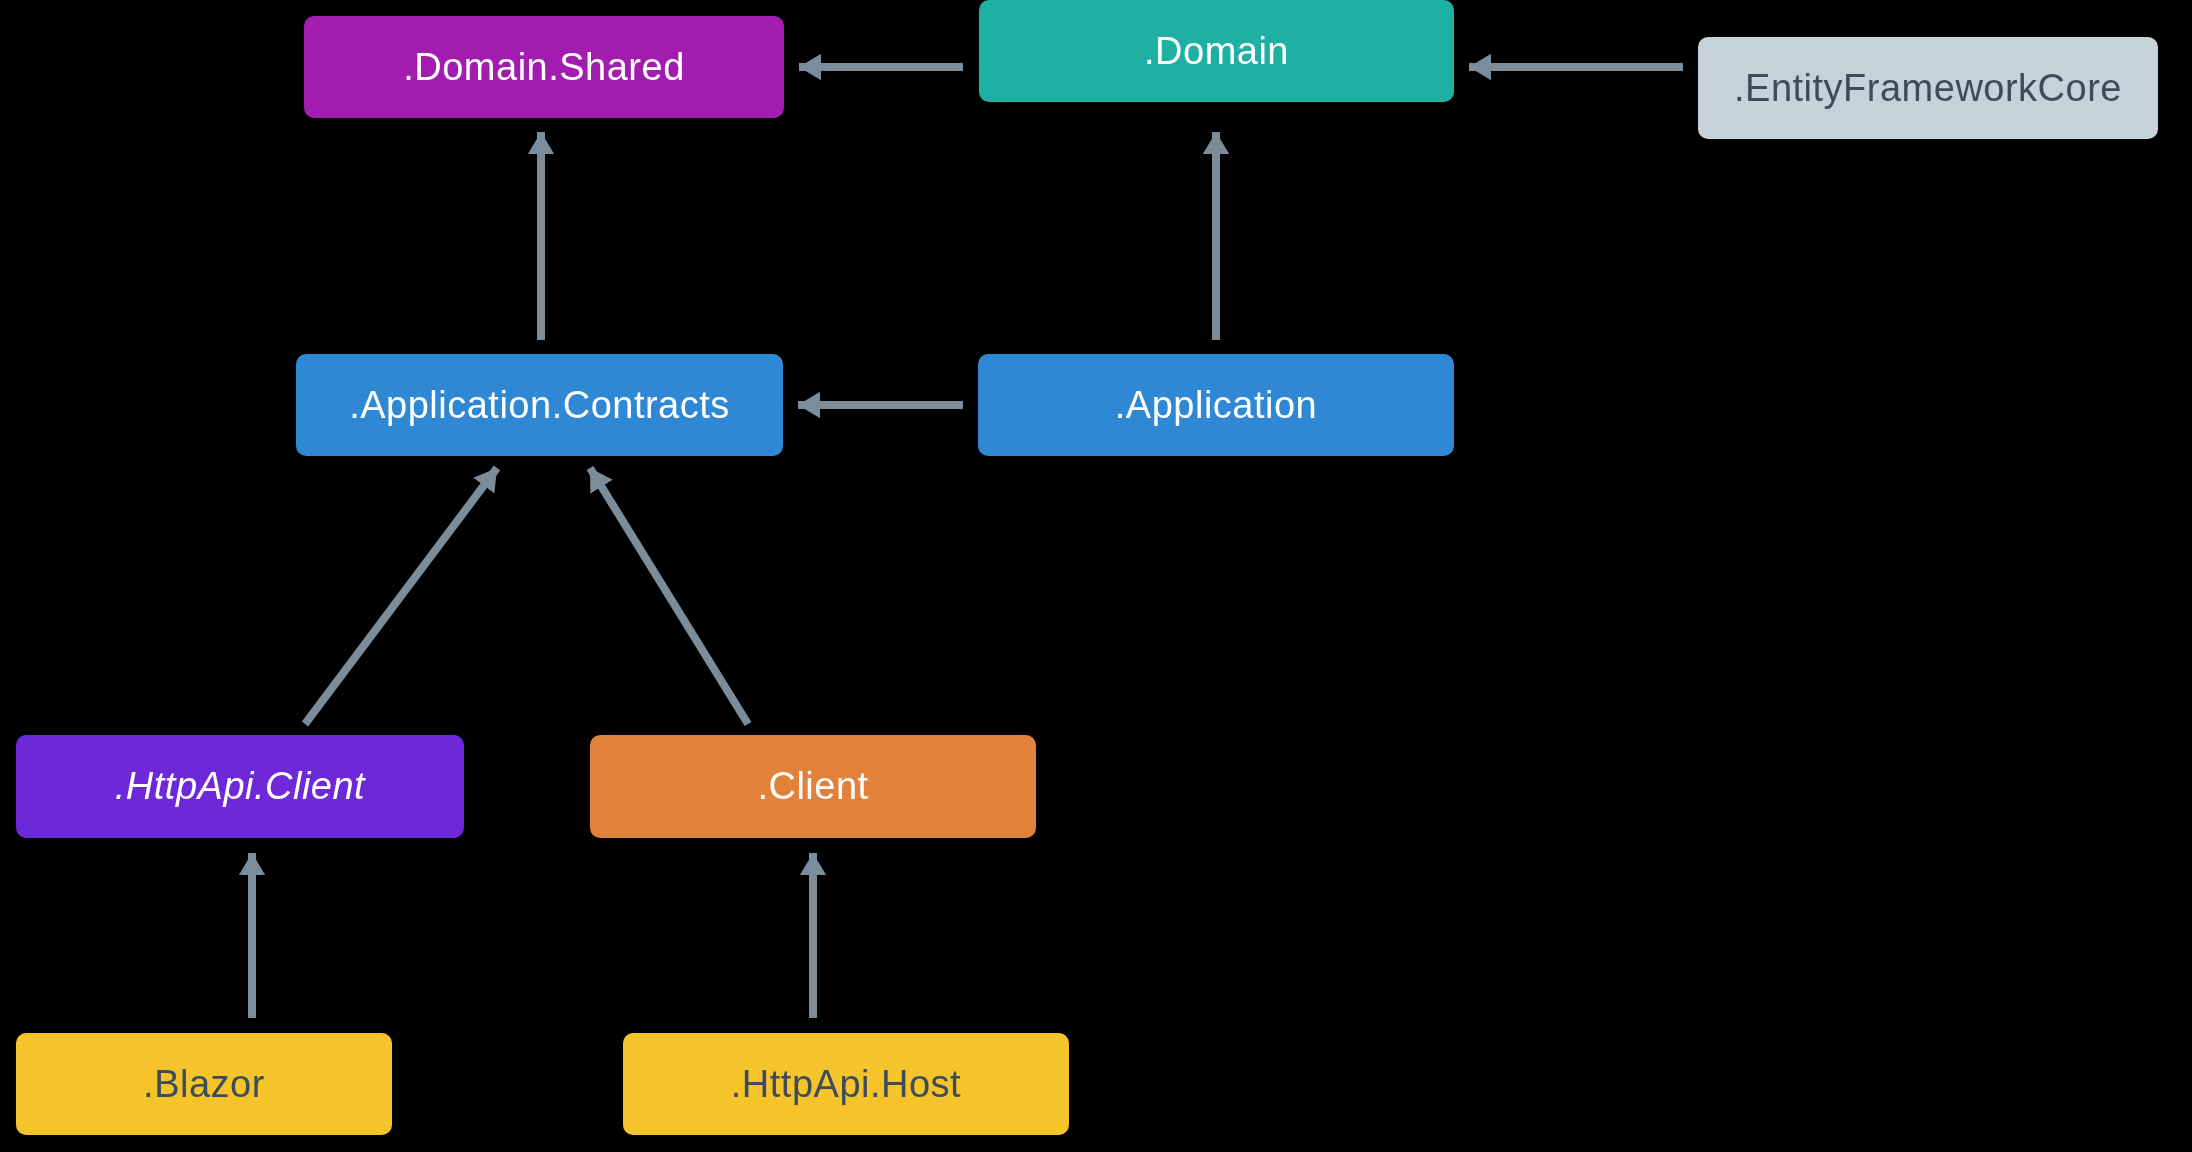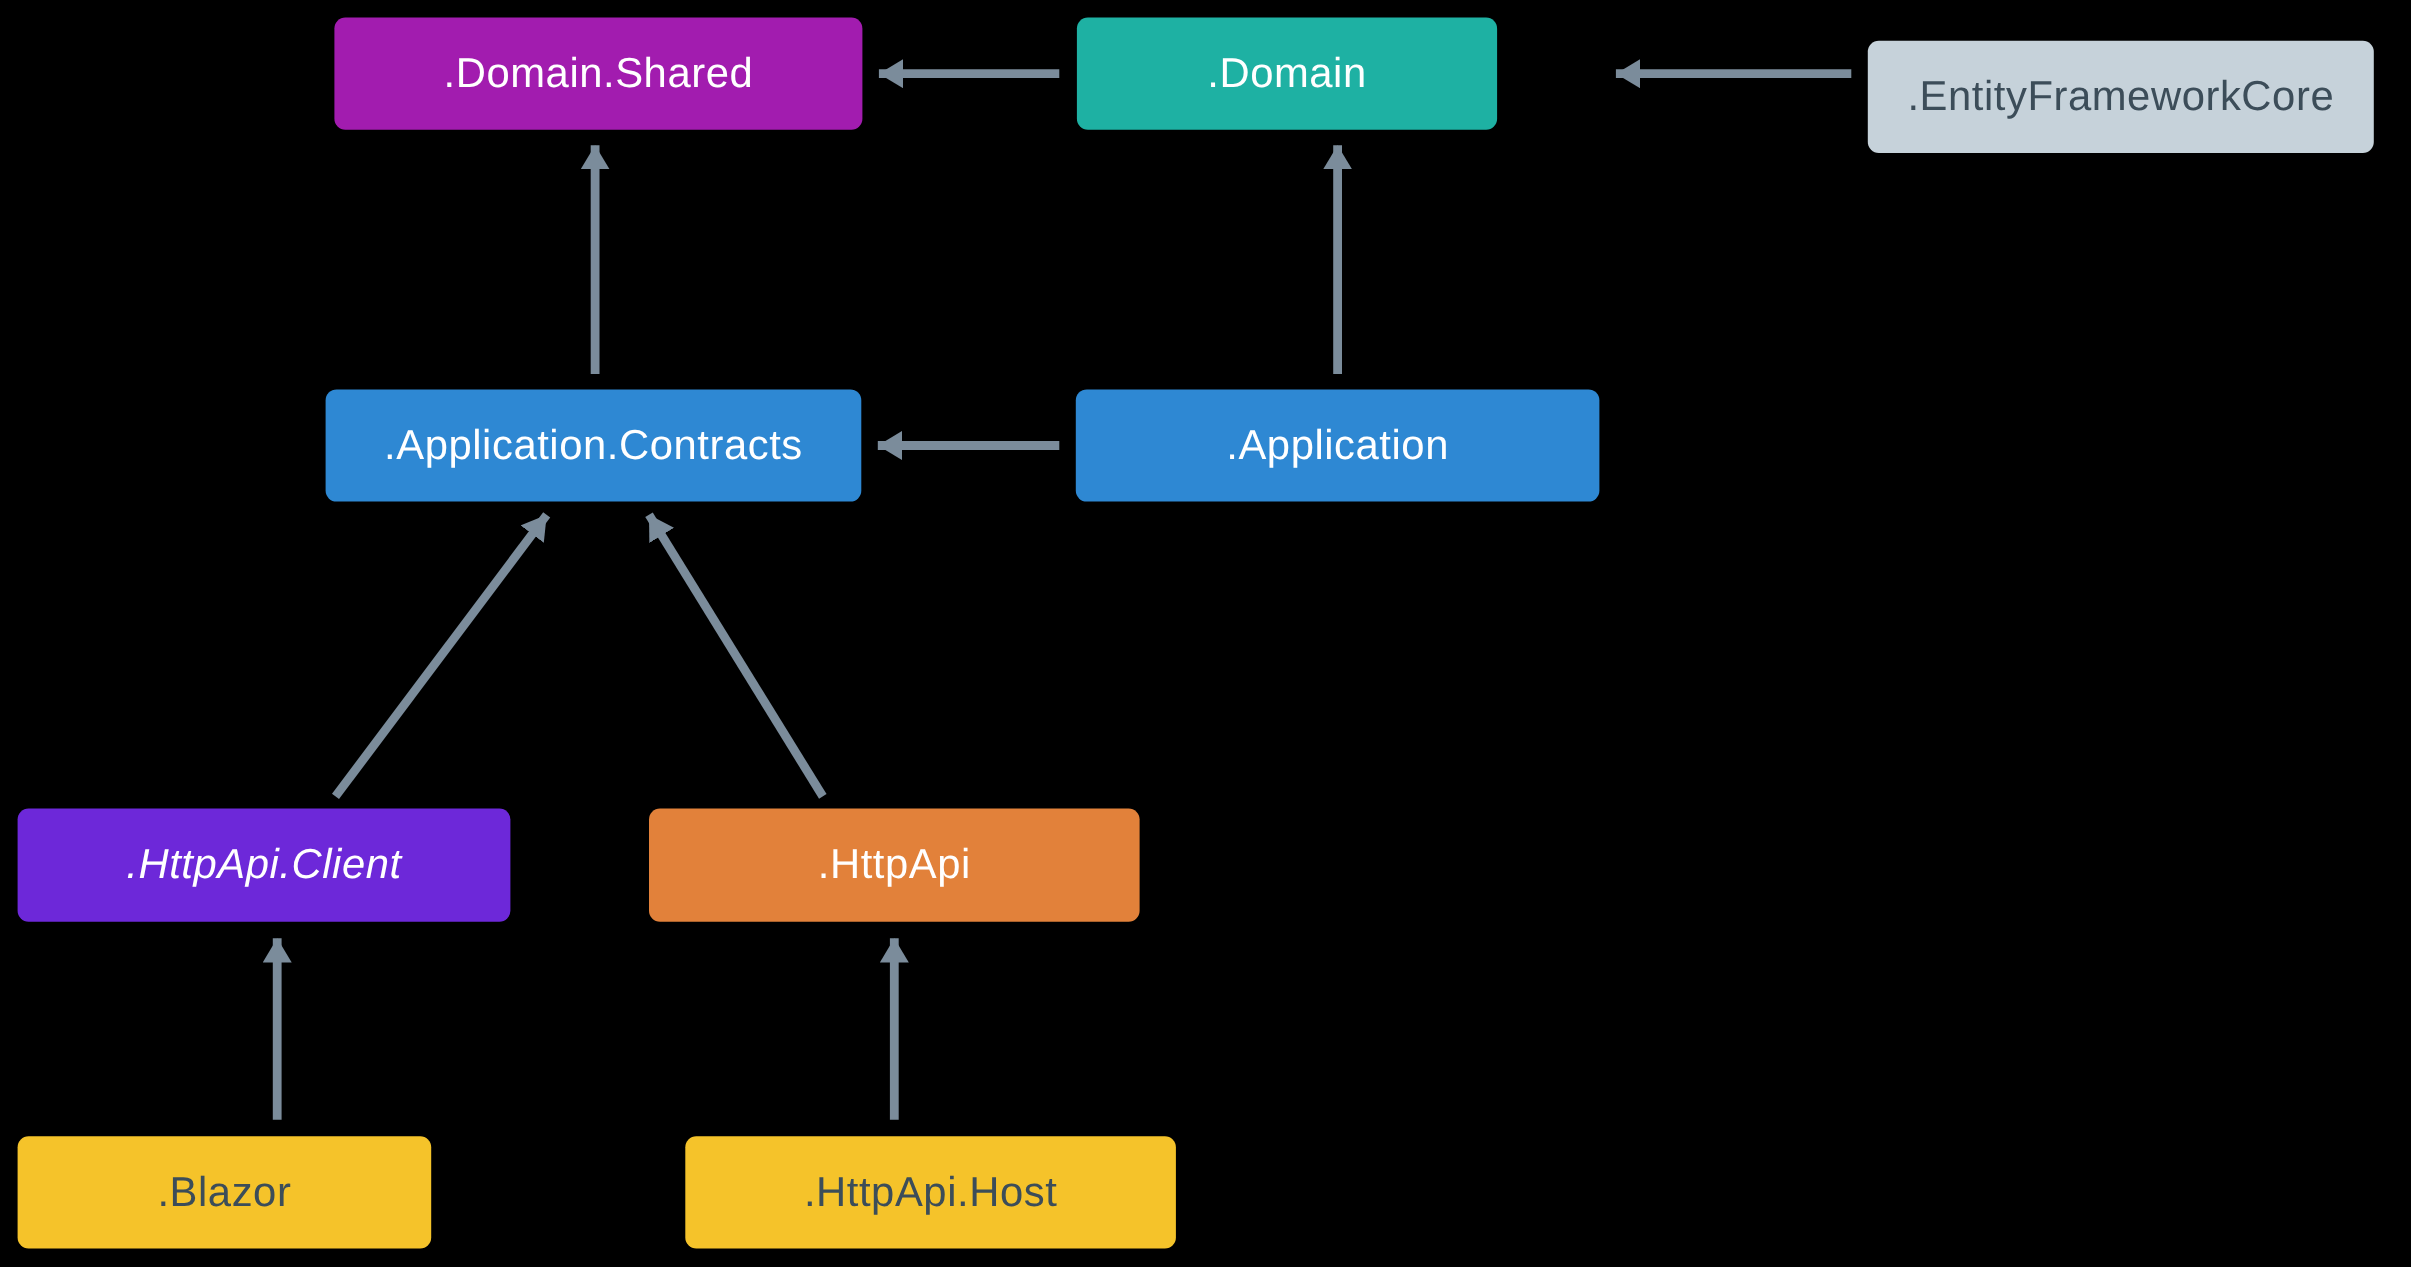--- a/index.html
+++ b/index.html
@@ -13,21 +13,21 @@
   .edges-layer{position:absolute;left:0;top:0;width:2192px;height:1152px;}
   .node{
     position:absolute;
     display:flex;align-items:center;justify-content:center;
     border-radius:10px;
     font-size:38px;font-weight:500;letter-spacing:0.5px;
     white-space:nowrap;
   }
   
   #n-domain-shared   {left:304px;  top:16px;   width:480px; height:102px;}
-  #n-domain          {left:979px;  top:16px;   width:382px; height:102px;}
+  #n-domain          {left:979px;  top:0;   width:475px; height:102px;}
   #n-efcore          {left:1698px; top:16px;   width:460px; height:102px;margin-top:21px;}
   #n-app-contracts   {left:296px;  top:354px;  width:487px; height:102px;}
   #n-application     {left:978px;  top:354px;  width:476px; height:102px;}
   #n-httpapi-client  {left:16px;   top:735px;  width:448px; height:103px;}
   #n-httpapi         {left:590px;  top:735px;  width:446px; height:103px;}
   #n-blazor          {left:16px;   top:1033px; width:376px; height:102px;}
   #n-httpapi-host    {left:591px;  top:1033px; width:446px; height:102px;}
 </style>
 </head>
 <body>
@@ -58,19 +58,19 @@
   <div class="node" id="n-domain" style="background: rgb(30, 177, 163); color: rgb(255, 255, 255);">.Domain</div>
 
   <div class="node" id="n-efcore" style="background: rgb(198, 210, 218); color: rgb(60, 77, 89);">.EntityFrameworkCore</div>
 
   <div class="node" id="n-app-contracts" style="background: rgb(46, 136, 211); color: rgb(255, 255, 255);">.Application.Contracts</div>
 
   <div class="node" id="n-application" style="background: rgb(46, 136, 211); color: rgb(255, 255, 255);">.Application</div>
 
   <div class="node" id="n-httpapi-client" style="background: #6d28d9; color: rgb(255, 255, 255); font-style: italic;">.HttpApi.Client</div>
 
-  <div class="node" id="n-httpapi" style="background: rgb(226, 129, 58); color: rgb(255, 255, 255);">.HttpApi</div>
+  <div class="node" id="n-httpapi" style="background: rgb(226, 129, 58); color: rgb(255, 255, 255);">.Client</div>
 
   <div class="node" id="n-blazor" style="background: rgb(245, 195, 42); color: rgb(60, 77, 89);">.Blazor</div>
 
   <div class="node" id="n-httpapi-host" style="background: rgb(245, 195, 42); color: rgb(60, 77, 89); margin-left: 32px;">.HttpApi.Host</div>
 
 </div>
 
 </body></html>

